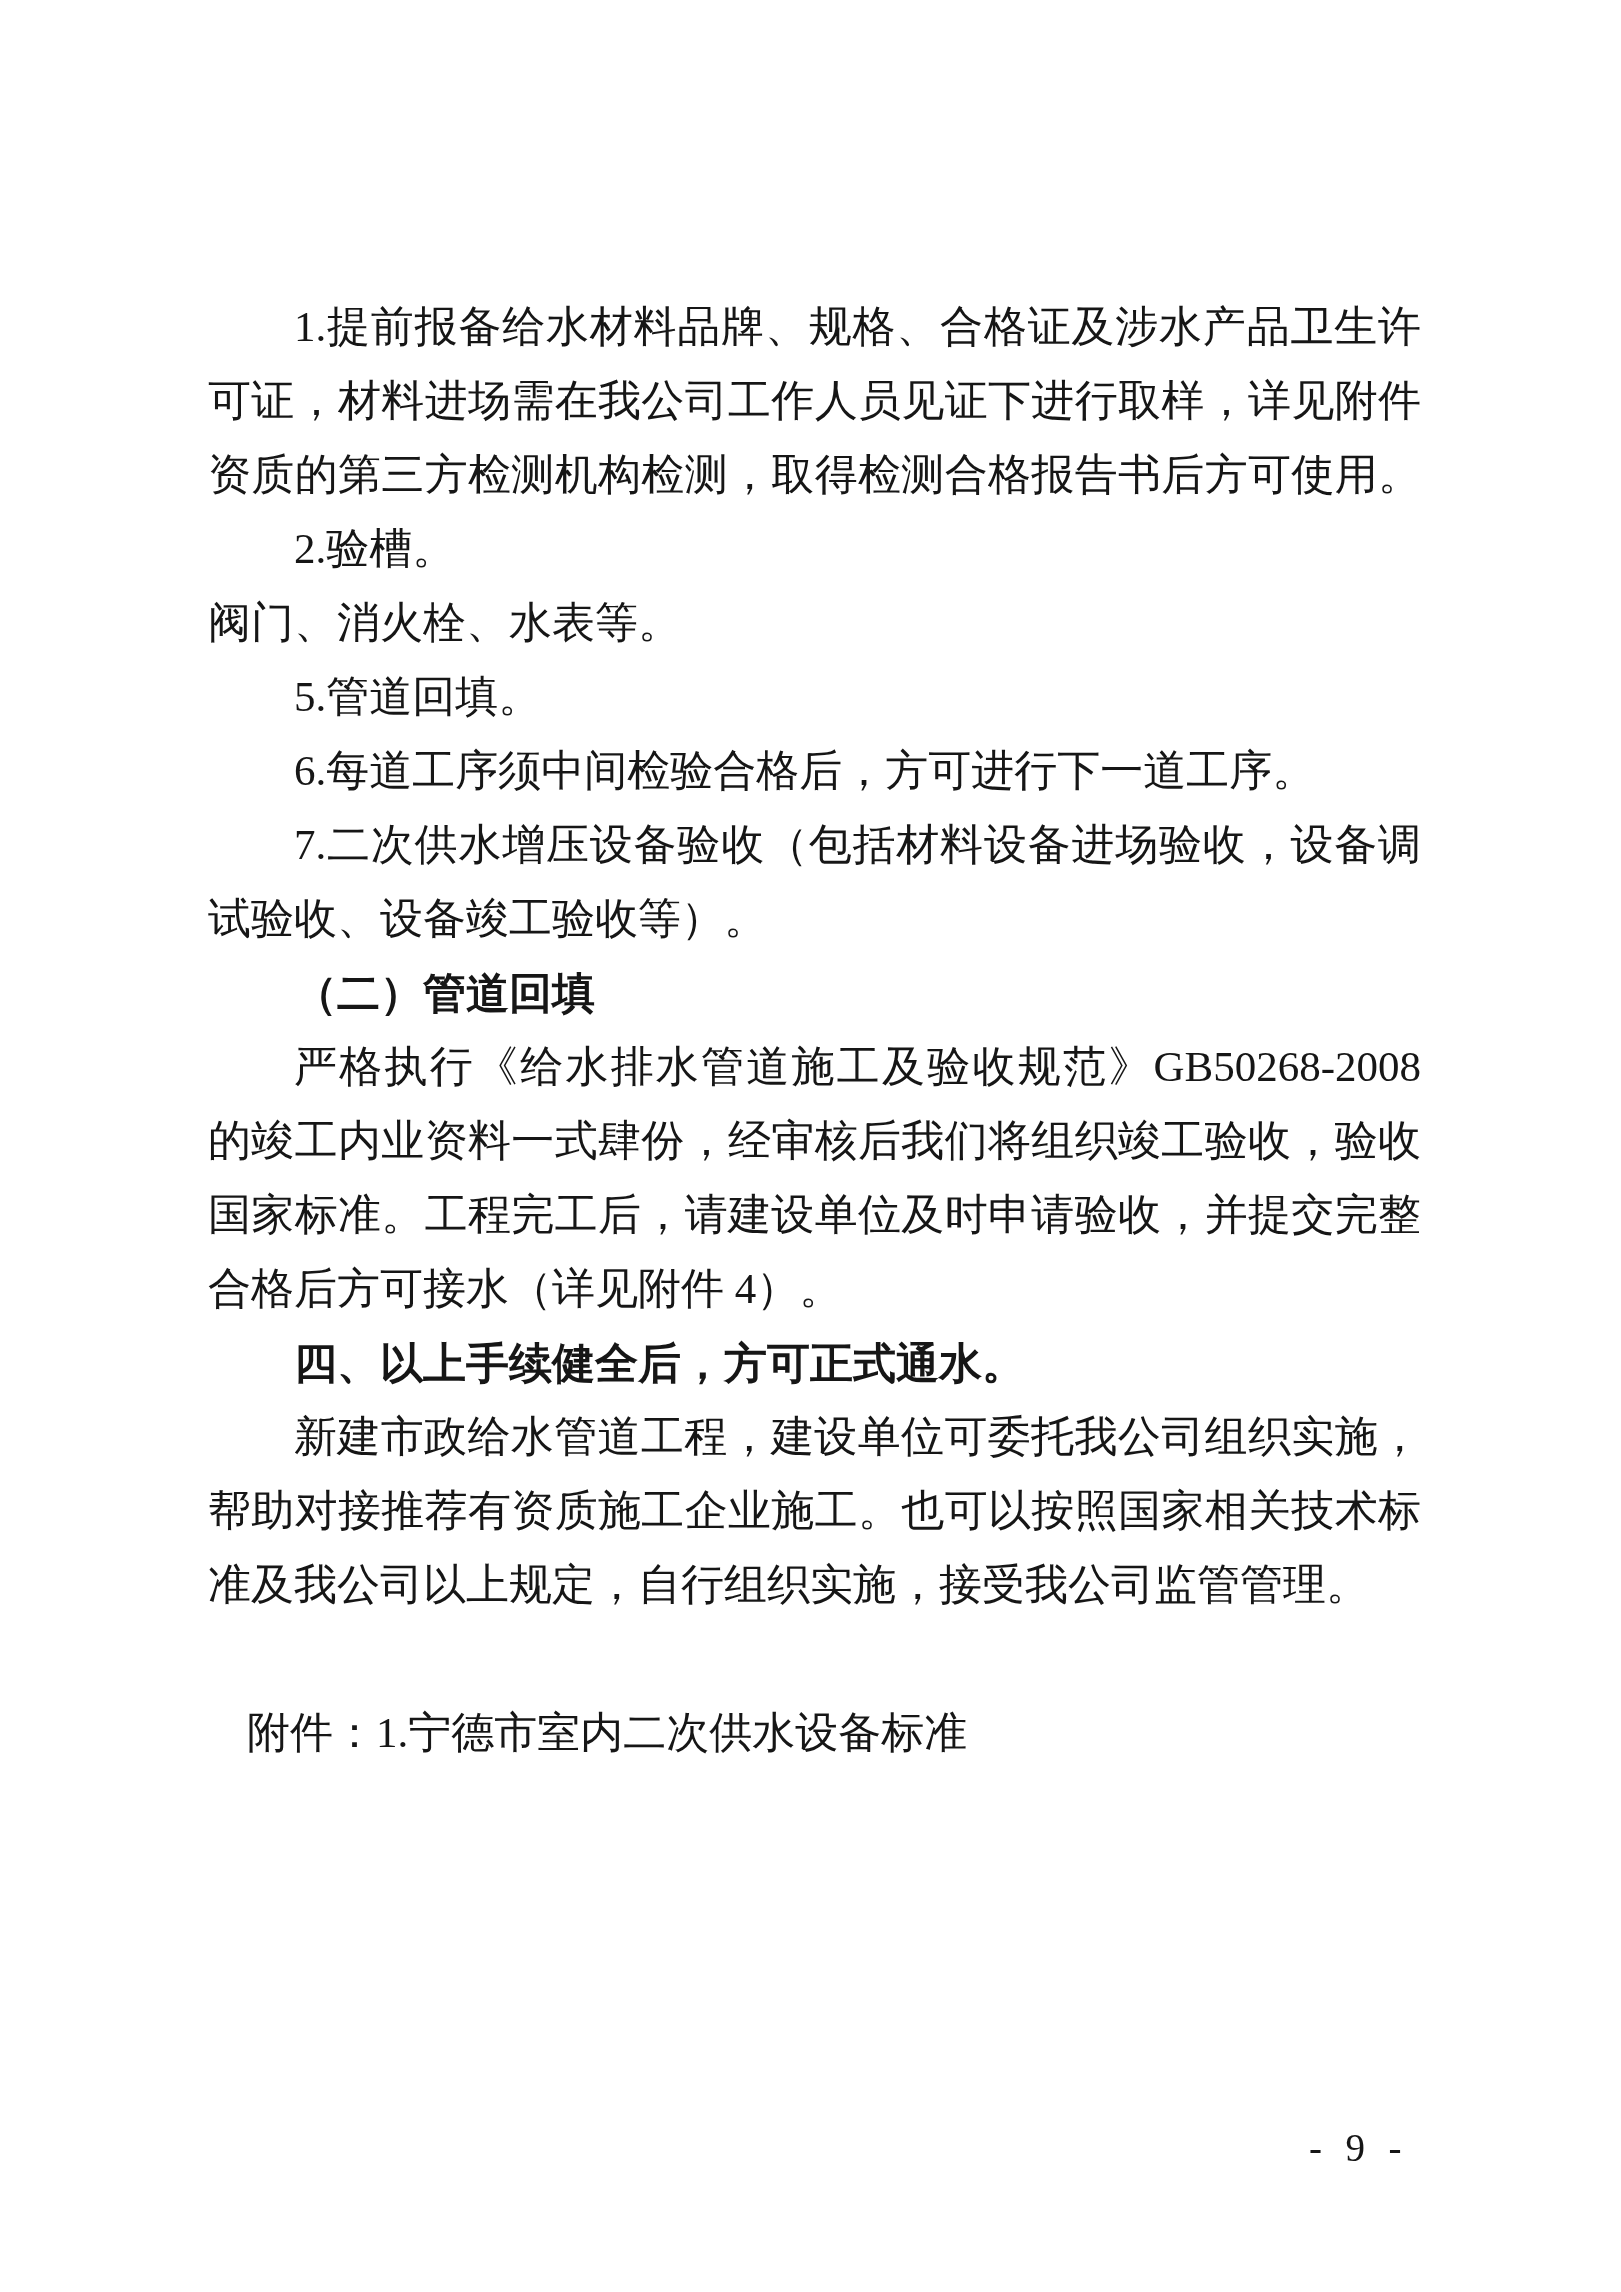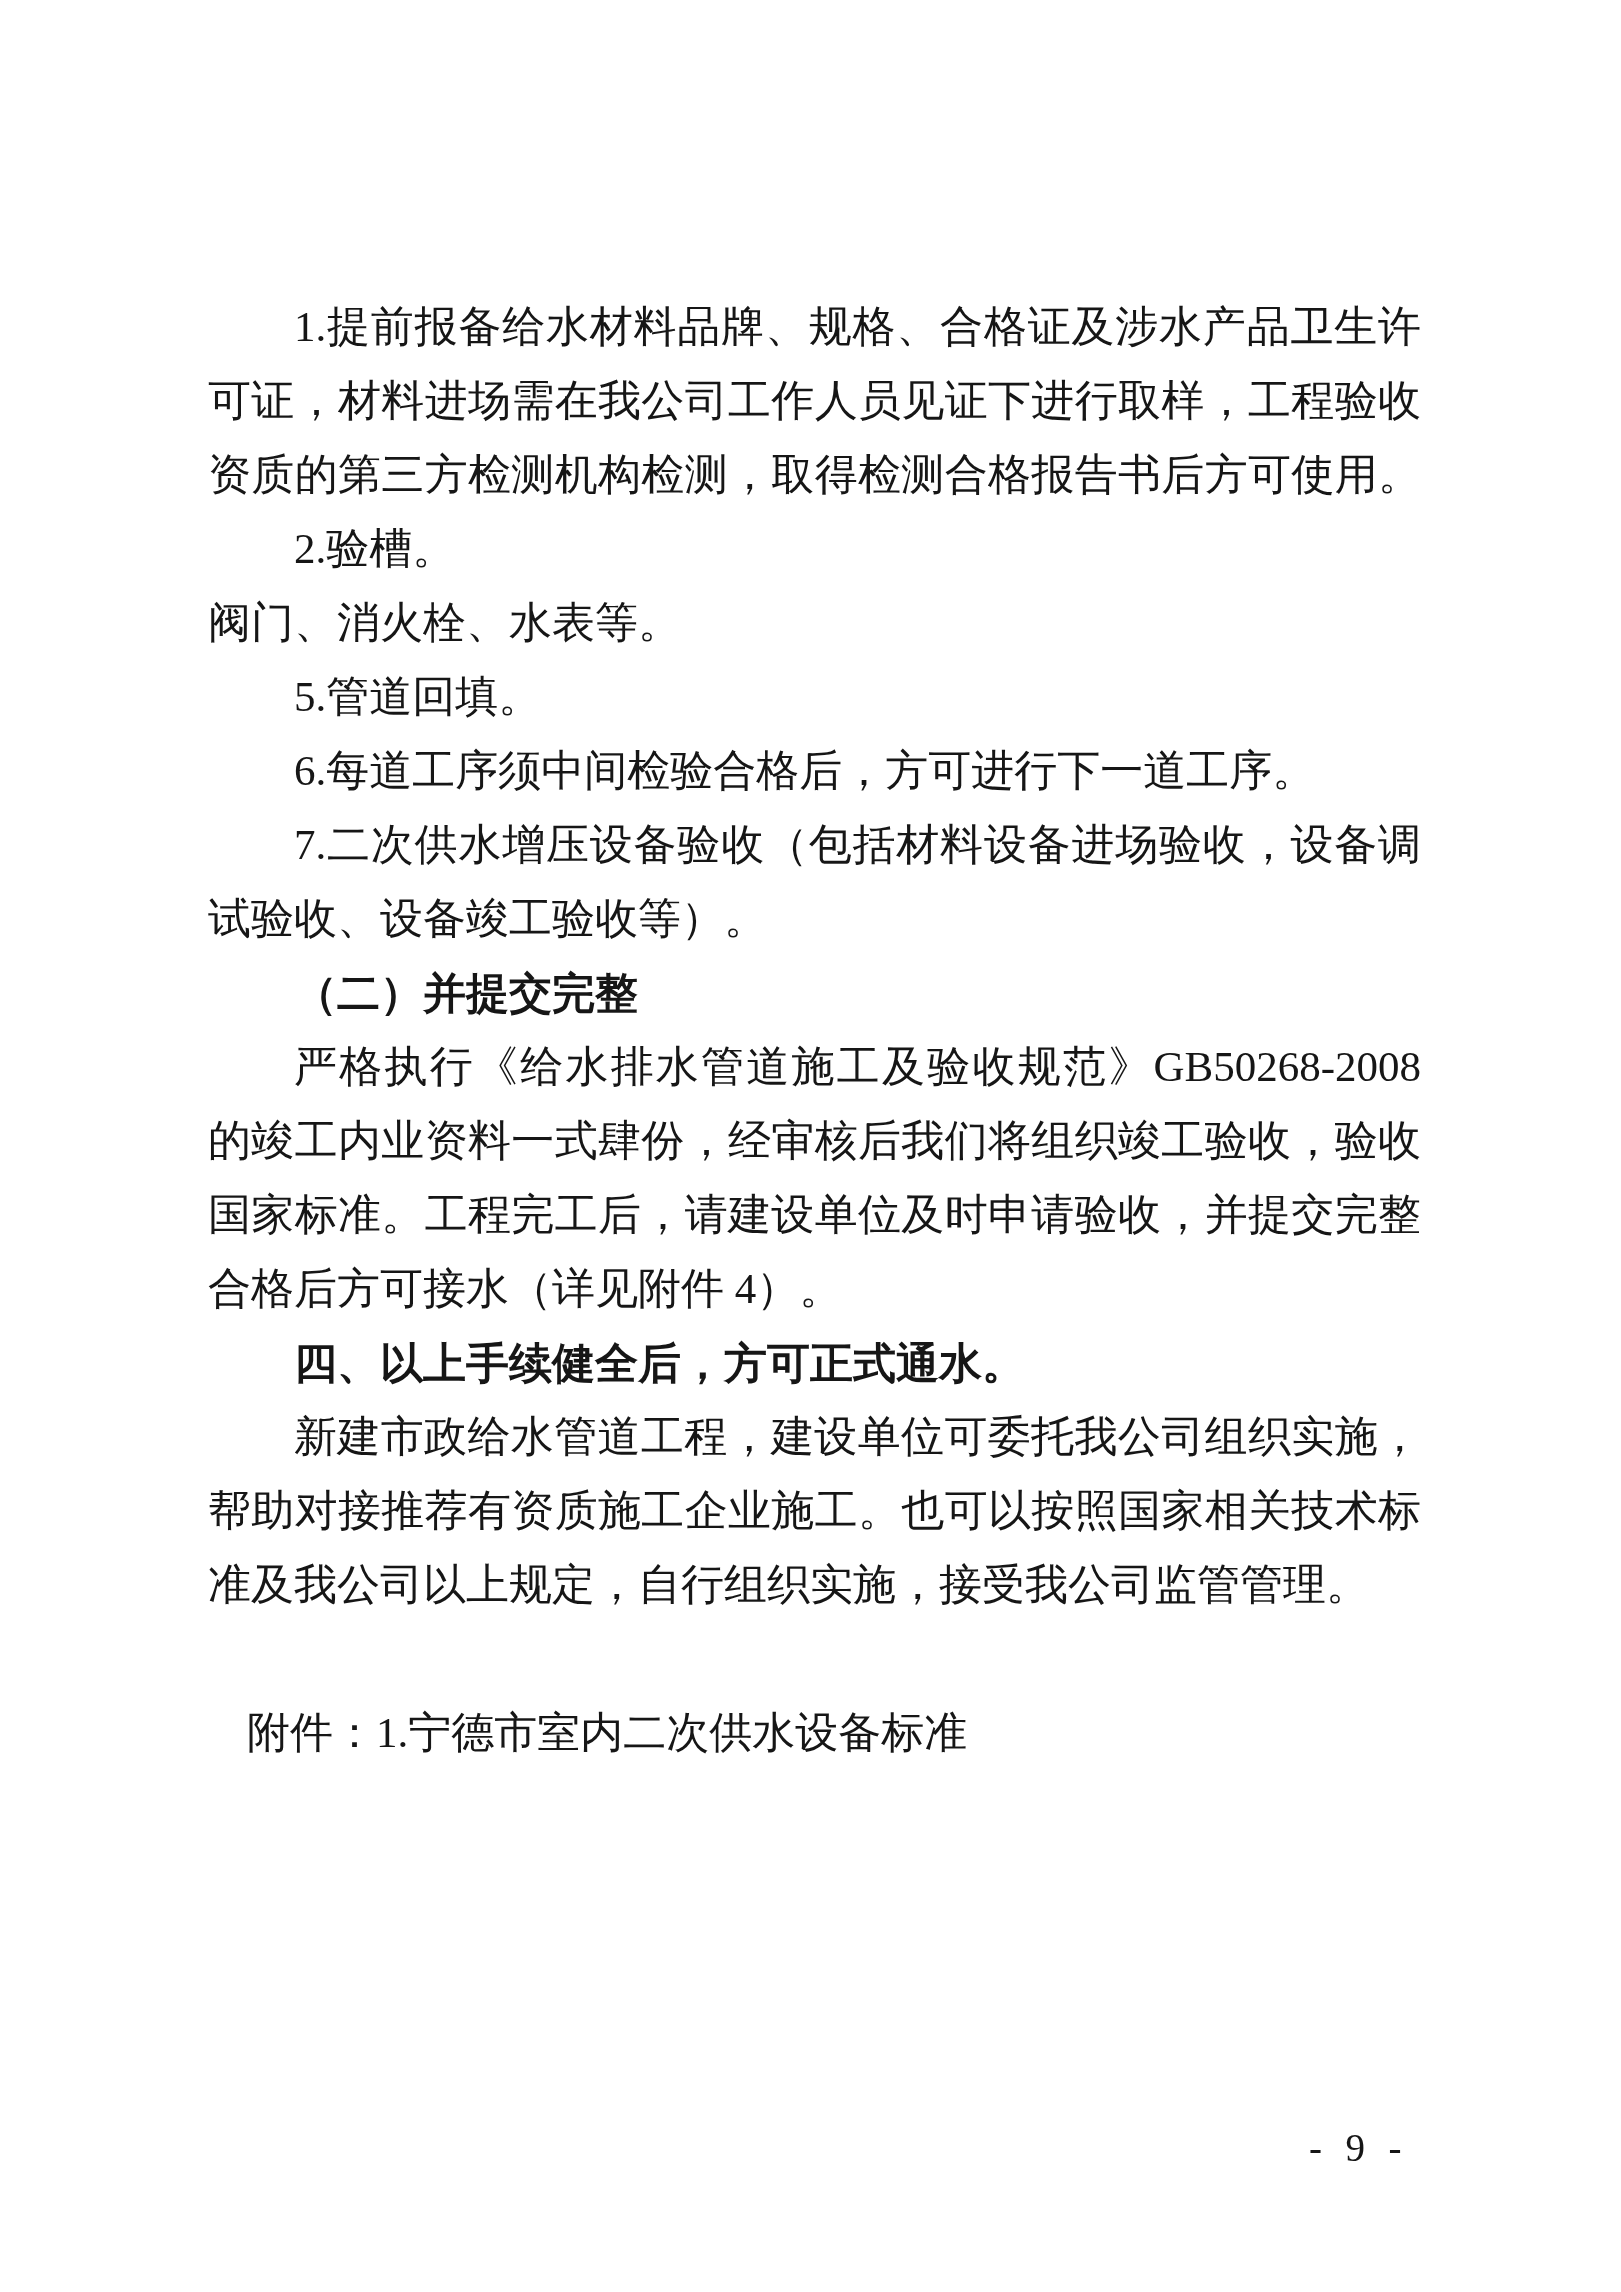--- a/index.html
+++ b/index.html
@@ -57,29 +57,29 @@
     color: #161616;
     font-family: "Liberation Serif", "DejaVu Serif", serif;
   }
 </style>
 </head>
 <body>
 
 <div class="doc-page">
   <div class="text-block">
     <div class="l i2 j">1.提前报备给水材料品牌、规格、合格证及涉水产品卫生许</div>
-    <div class="l j">可证，材料进场需在我公司工作人员见证下进行取样，工程验收</div>
+    <div class="l j">可证，材料进场需在我公司工作人员见证下进行取样，详见附件</div>
     <div class="l j">资质的第三方检测机构检测，取得检测合格报告书后方可使用。</div>
     <div class="l i2">2.验槽。</div>
     <div class="l">阀门、消火栓、水表等。</div>
     <div class="l i2">5.管道回填。</div>
     <div class="l i2">6.每道工序须中间检验合格后，方可进行下一道工序。</div>
     <div class="l i2 j">7.二次供水增压设备验收（包括材料设备进场验收，设备调</div>
     <div class="l">试验收、设备竣工验收等）。</div>
-    <div class="l i2 b">（二）并提交完整</div>
+    <div class="l i2 b">（二）管道回填</div>
     <div class="l i2 j">严格执行《给水排水管道施工及验收规范》GB50268-2008</div>
     <div class="l j">的竣工内业资料一式肆份，经审核后我们将组织竣工验收，验收</div>
     <div class="l j">国家标准。工程完工后，请建设单位及时申请验收，并提交完整</div>
     <div class="l">合格后方可接水（详见附件 4）。</div>
     <div class="l i2 b">四、以上手续健全后，方可正式通水。</div>
     <div class="l i2 j">新建市政给水管道工程，建设单位可委托我公司组织实施，</div>
     <div class="l j">帮助对接推荐有资质施工企业施工。也可以按照国家相关技术标</div>
     <div class="l">准及我公司以上规定，自行组织实施，接受我公司监管管理。</div>
     <div class="l"></div>
     <div class="l ia">附件：1.宁德市室内二次供水设备标准</div>

